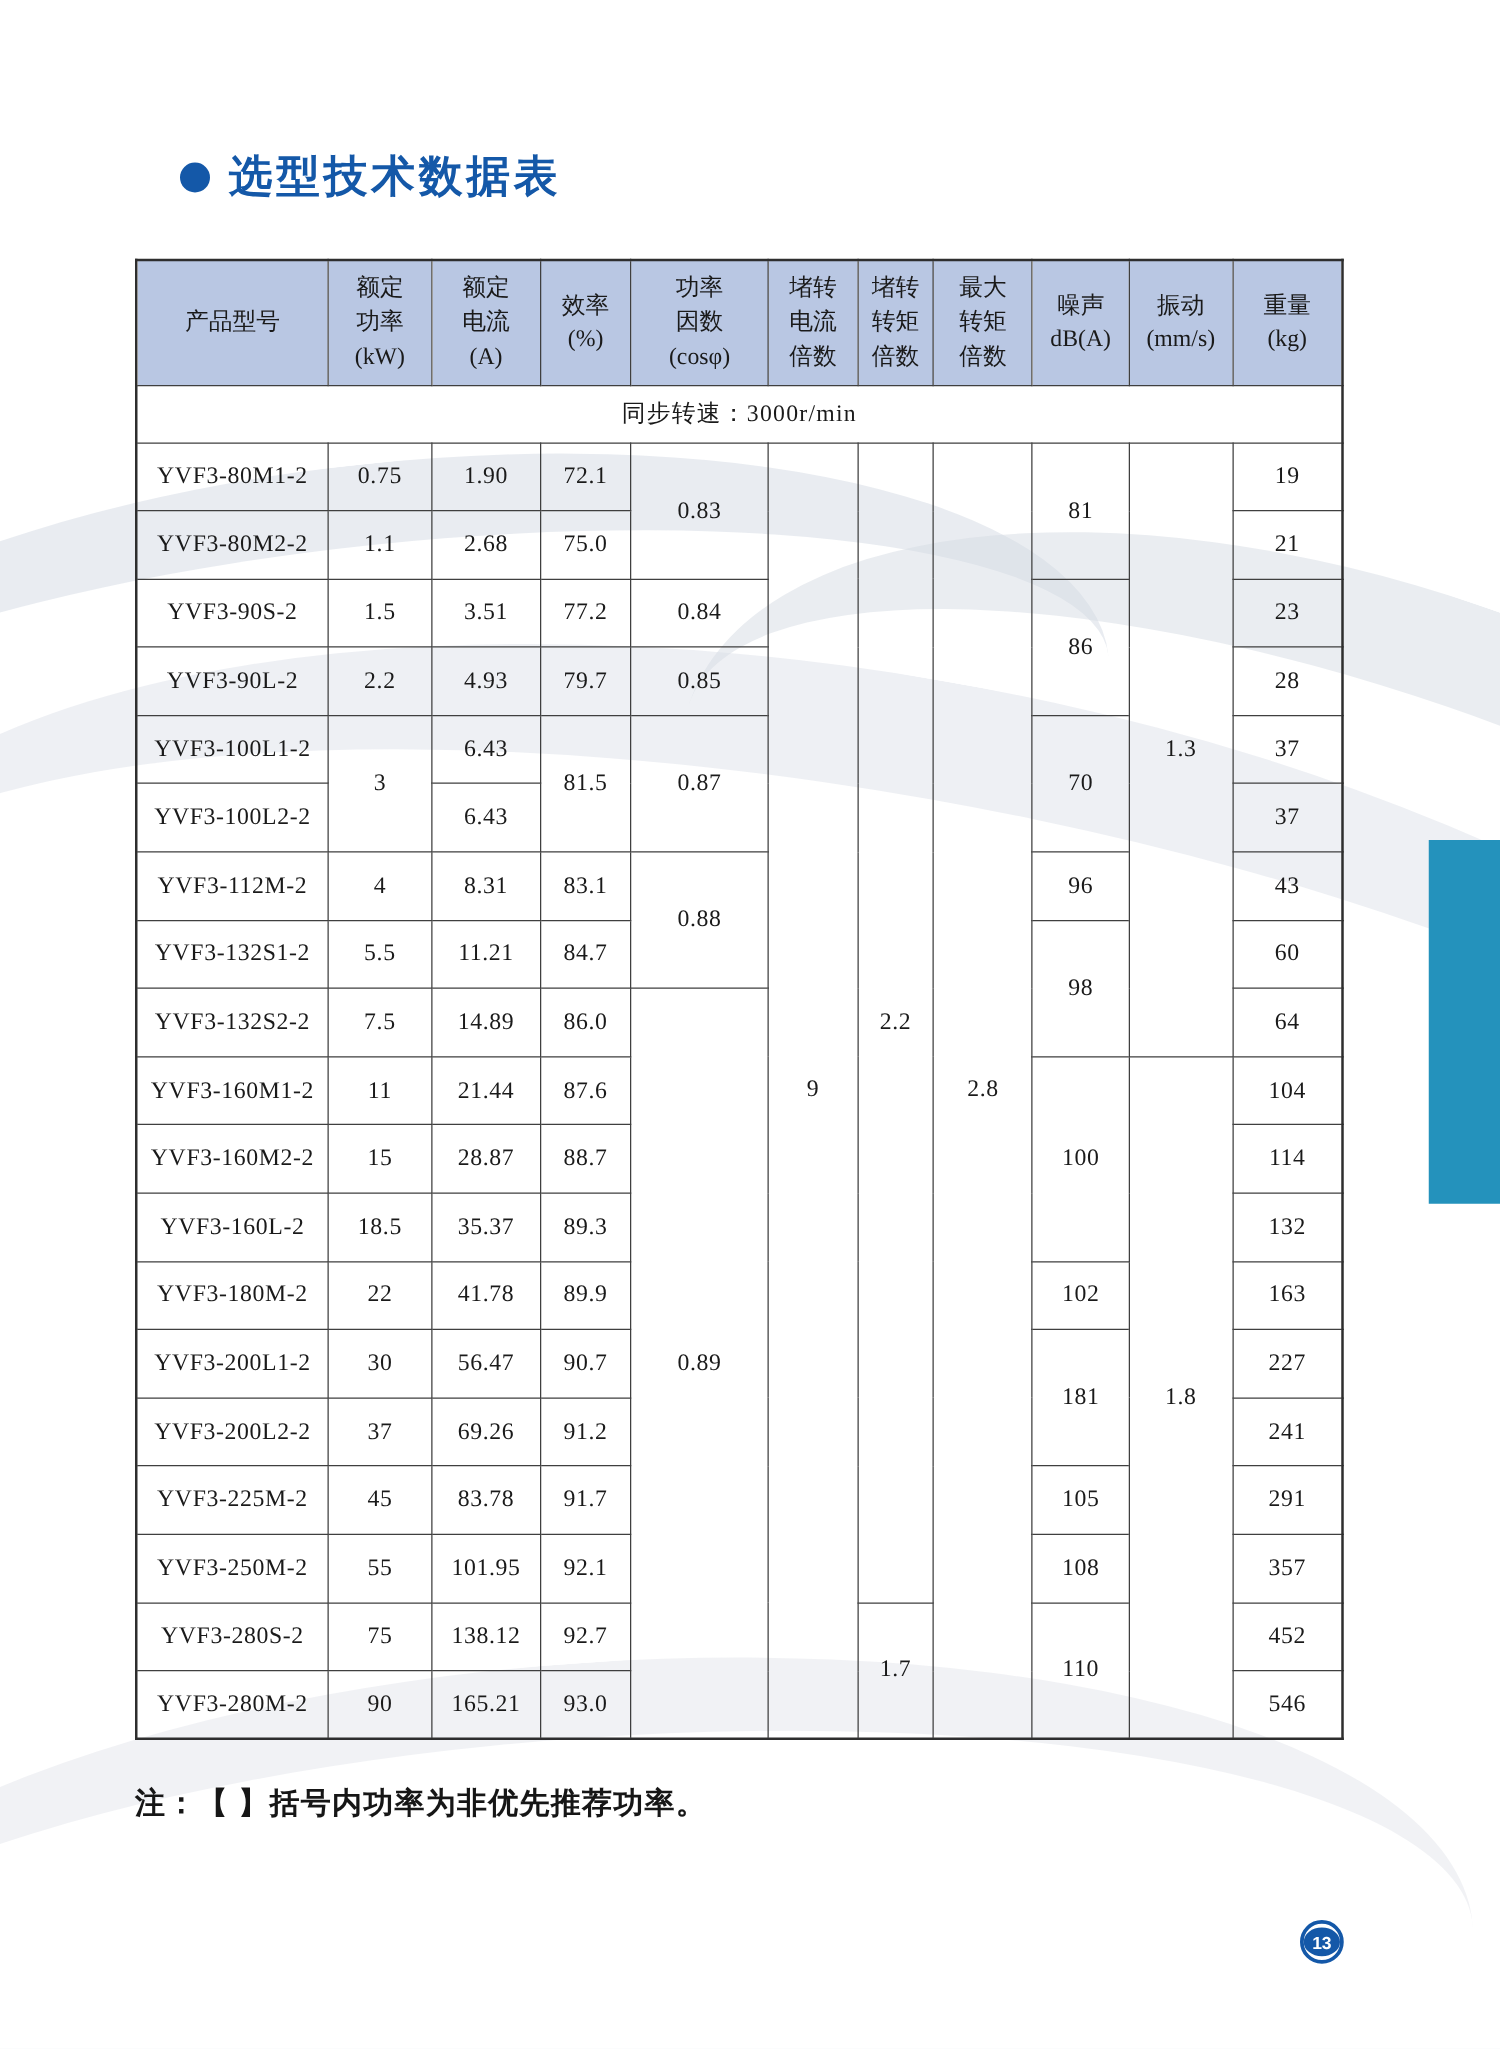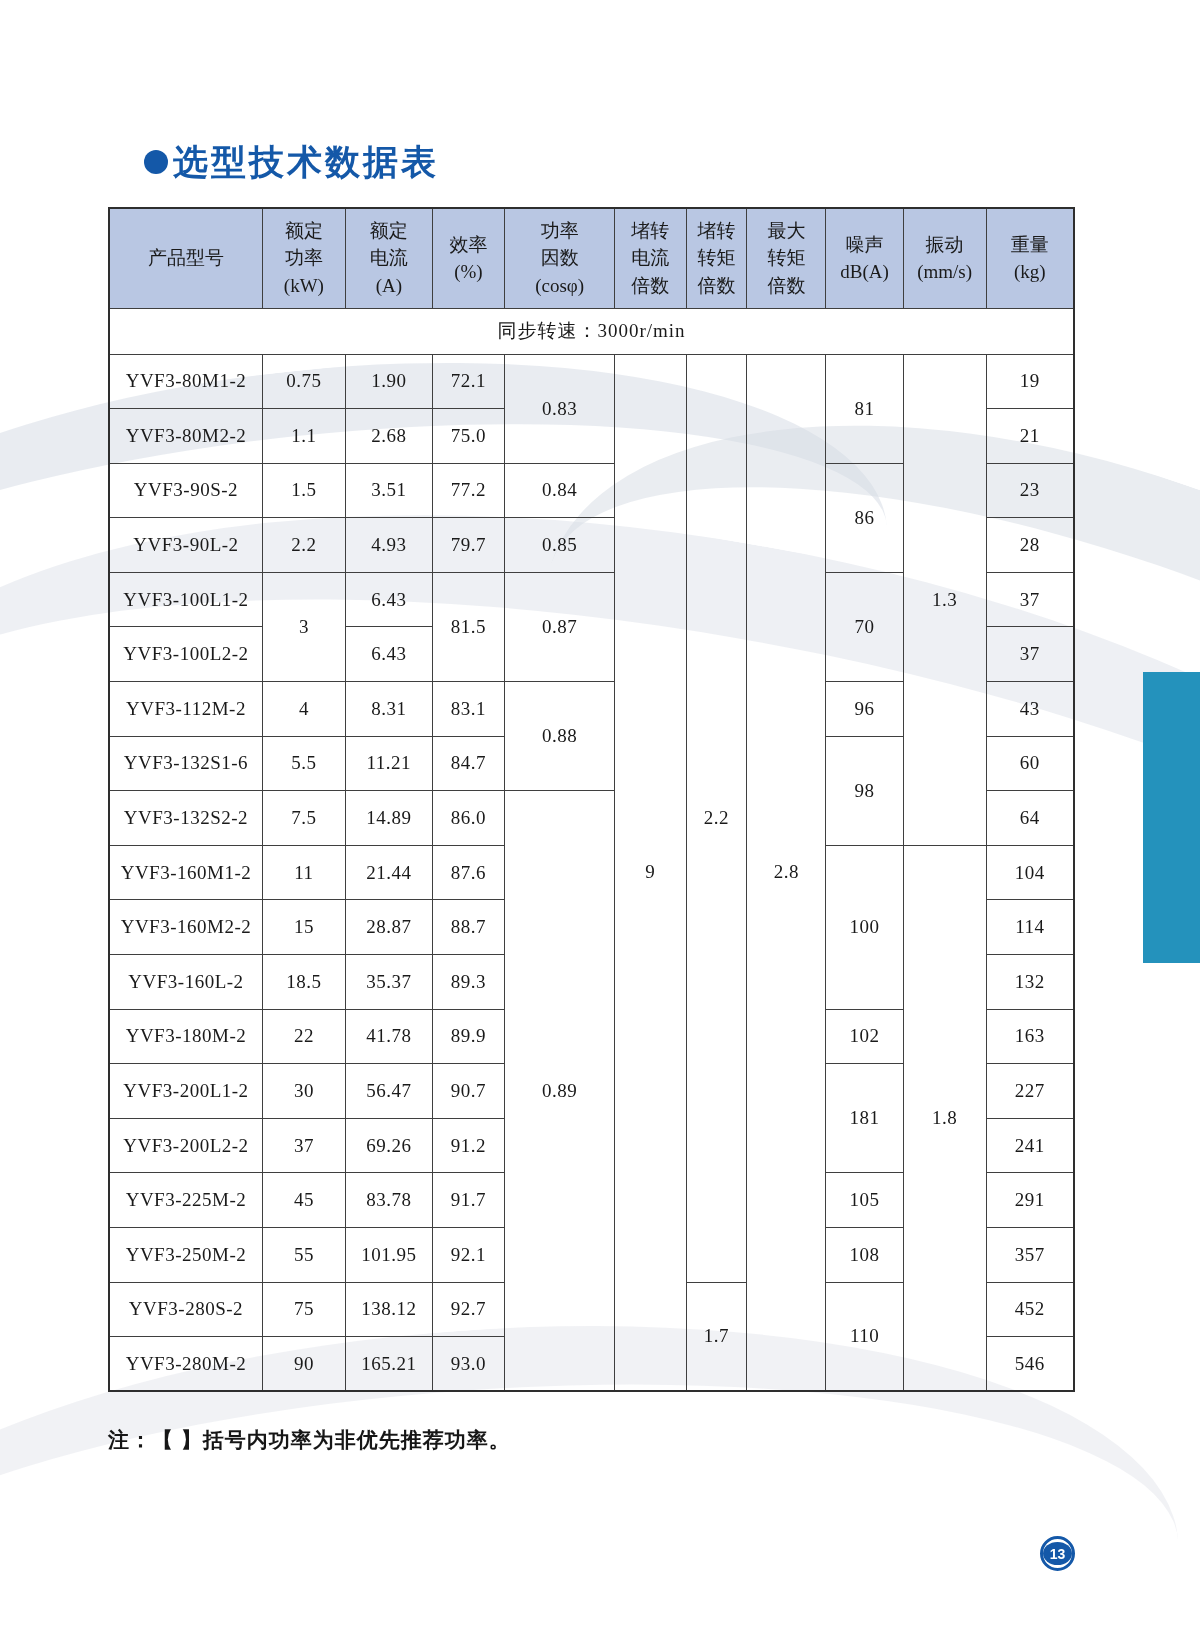--- a/index.html
+++ b/index.html
@@ -13,21 +13,21 @@
   }
   
   .sw { position:absolute; border-radius:50%; z-index:0; }
   #sw1 { left:-260px; top:370px; width:1150px; height:430px; border-top:65px solid rgba(206,213,223,0.45); transform:rotate(-6deg); }
   #sw2 { left:-180px; top:540px; width:1750px; height:740px; border-top:95px solid rgba(210,216,225,0.38); transform:rotate(10deg); }
   #sw3 { left:520px; top:470px; width:1150px; height:560px; border-top:85px solid rgba(213,219,227,0.5); transform:rotate(19deg); }
   #sw4 { left:-220px; top:1330px; width:1400px; height:520px; border-top:60px solid rgba(210,216,225,0.32); transform:rotate(-4deg); }
 
   .title-wrap {
     position:absolute; left:144px; top:124px; z-index:2;
-    display:flex; align-items:center; gap:5px;margin-top:20px;
+    display:flex; align-items:center; gap:15px;
   }
   .bullet {
     width:24px; height:24px; border-radius:50%;
     background:var(--accent-blue,#1458a8);
     flex:0 0 auto;
   }
   .page-title {
     font-family:"Liberation Sans","DejaVu Sans",sans-serif;
     font-weight:bold; font-size:35px; letter-spacing:3px;
     color:var(--accent-blue,#1458a8);
@@ -55,21 +55,21 @@
     line-height:1.45;
   }
   .spec tr.subhead-row { height:46px; }
   .spec tr.subhead-row td { background:transparent; letter-spacing:1px; }
   .spec tbody tr { height:54.6px;padding-left:29px; }
   .spec tbody td { background:transparent; letter-spacing:0.5px; }
 
   .note {
     position:absolute; left:108px; top:1426px; z-index:2;
     font-family:"Liberation Sans","DejaVu Sans",sans-serif;
-    font-weight:600; font-size:21px; color:#161616; letter-spacing:1px;
+    font-weight:600; font-size:24px; color:#161616; letter-spacing:1px;
   }
 
   .teal-block {
     position:absolute; right:0; top:672px; width:57px; height:291px;
     background:var(--teal,#2492bc); z-index:2;
   }
 
   .page-badge {
     position:absolute; left:1040px; top:1536px; width:35px; height:35px;
     border:3px solid var(--accent-blue,#1565b5); border-radius:50%;
@@ -201,21 +201,21 @@
       <tr>
         <td>YVF3-112M-2</td>
         <td>4</td>
         <td>8.31</td>
         <td>83.1</td>
         <td rowspan="2">0.88</td>
         <td>96</td>
         <td>43</td>
       </tr>
       <tr>
-        <td>YVF3-132S1-6</td>
+        <td>YVF3-132S1-2</td>
         <td>5.5</td>
         <td>11.21</td>
         <td>84.7</td>
         <td rowspan="2">98</td>
         <td>60</td>
       </tr>
       <tr>
         <td>YVF3-132S2-2</td>
         <td>7.5</td>
         <td>14.89</td>

